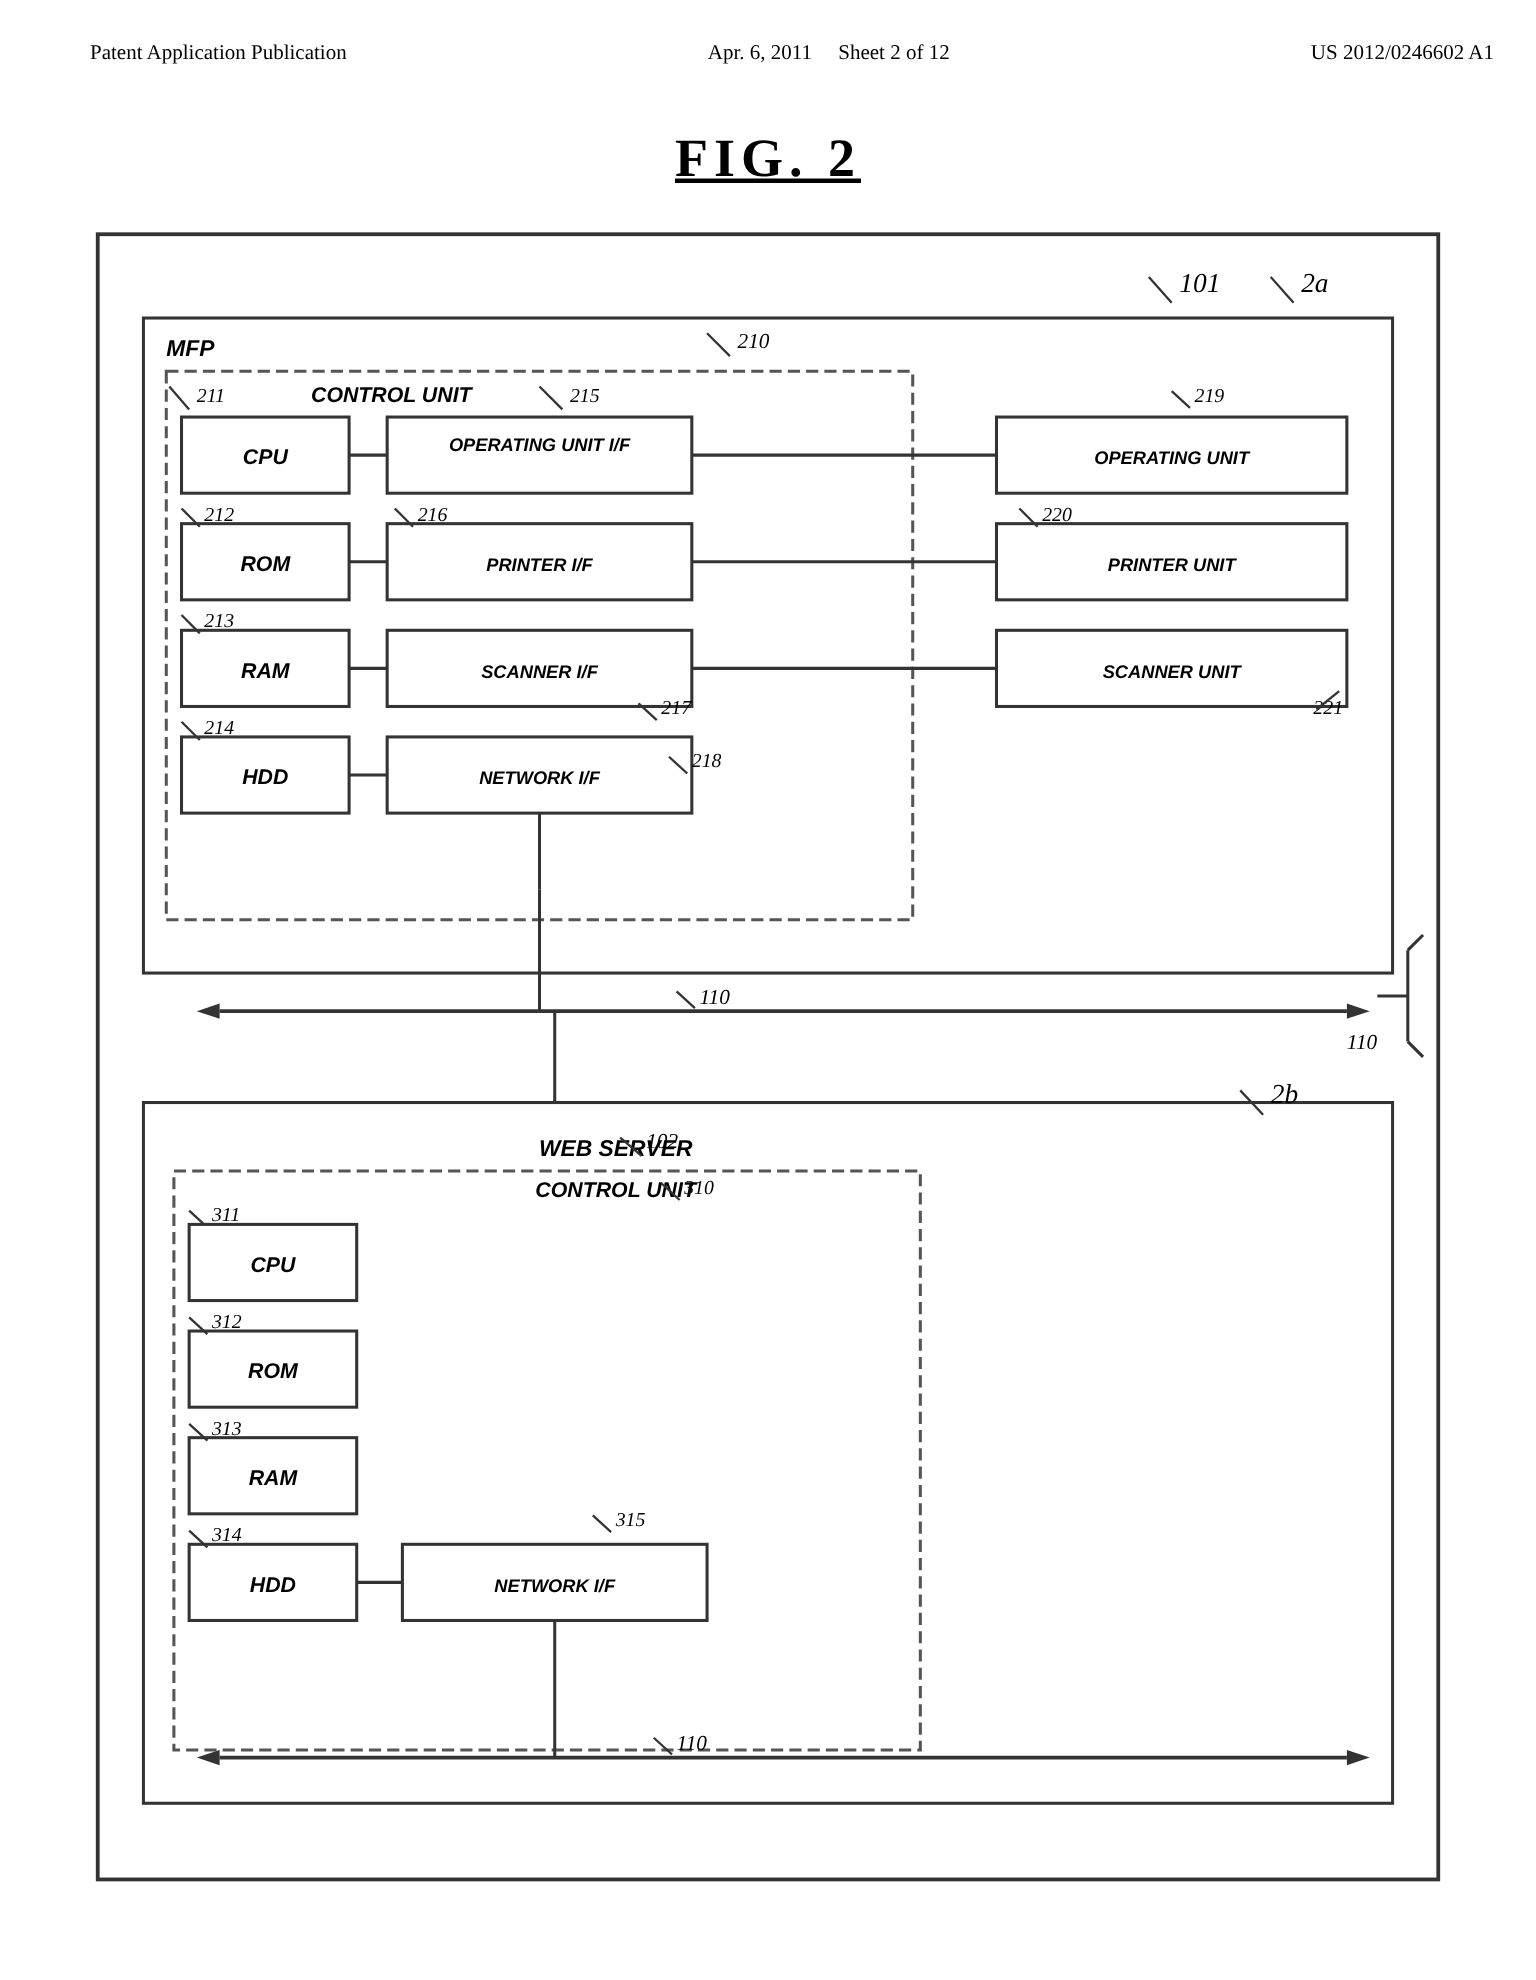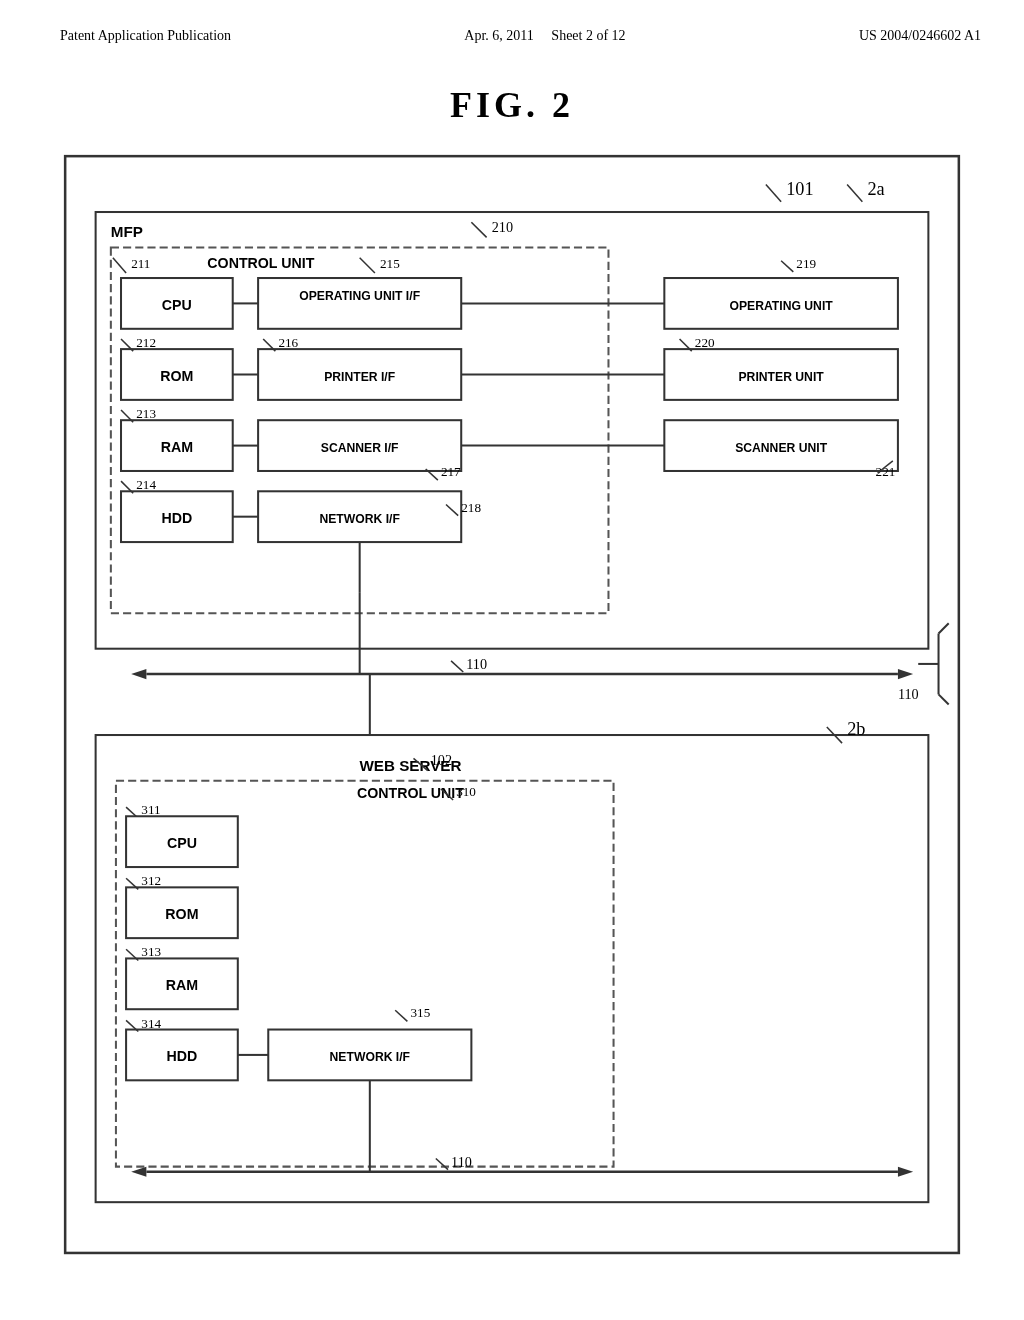--- a/index.html
+++ b/index.html
@@ -10,54 +10,55 @@
       font-family: 'Times New Roman', Times, serif;
       position: relative;
       overflow: hidden;
     }
 
     
     .header {
       display: flex;
       justify-content: space-between;
       align-items: flex-start;
-      padding: 28px 43px 10px 60px;
+      padding: 28px 28px 10px 60px;
       font-size: 14px;
     }
 
     
     .fig-title {
       text-align: center;
       font-size: 36px;
       font-weight: bold;
       letter-spacing: 4px;
       margin: 30px 0 20px 0;
+      text-decoration: underline;
     }
 
     .page-content {
       position: relative;
     }
   </style>
 </head>
 <body>
 
 <div class="page-content">
 
   <div class="header">
     <div>Patent Application Publication</div>
     <div>
       <span>Apr. 6, 2011</span>&nbsp;&nbsp;&nbsp;&nbsp;
       <span>Sheet 2 of 12</span>
     </div>
-    <div>US 2004/0246602 A1</div>
+    <div>US 2012/0246602 A1</div>
   </div>
 
   <div class="fig-title">FIG. 2</div>
 
-  <div style="margin: 0 55px; position: relative;">
+  <div style="margin: 0 55px; position: relative; font-style: italic;">
     <svg viewBox="0 0 900 1100" xmlns="http://www.w3.org/2000/svg" style="width:100%; height:auto;">
 
       <rect x="10" y="10" width="880" height="1080" fill="white" stroke="#333" stroke-width="2.5"></rect>
 
       <text x="720" y="48" font-size="18" font-family="Times New Roman">101</text>
       <line x1="715" y1="55" x2="700" y2="38" stroke="#333" stroke-width="1.5"></line>
 
       <text x="800" y="48" font-size="18" font-family="Times New Roman">2a</text>
       <line x1="795" y1="55" x2="780" y2="38" stroke="#333" stroke-width="1.5"></line>
 

